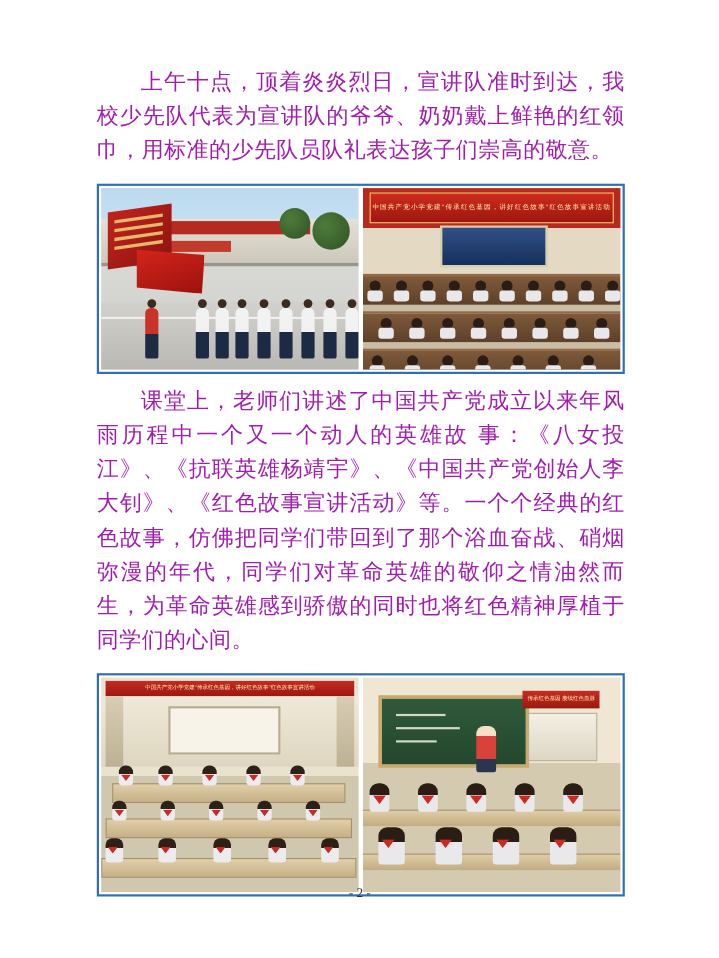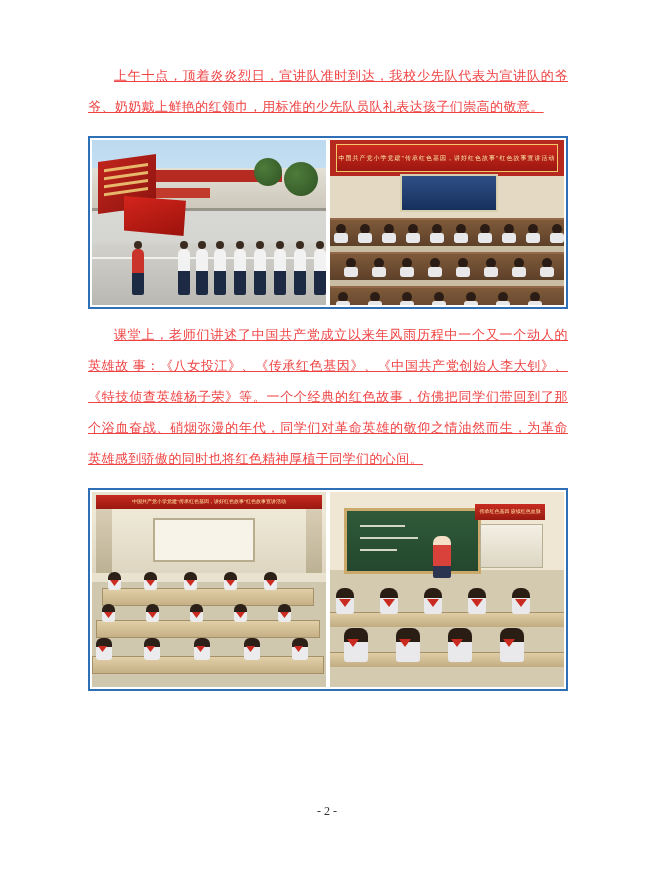--- a/index.html
+++ b/index.html
@@ -18,29 +18,28 @@
     overflow: hidden;
     box-sizing: border-box;
   }
   .content {
     position: absolute;
     left: 88px;
     top: 60px;
     width: 480px;
   }
   .para {
-    font-size: 13px;
+    font-size: 20px;
     line-height: 31px;
-    color: #ef4444;
+    color: #a21caf;
     text-align: justify;
     text-justify: inter-ideograph;
     letter-spacing: 0.4px;
     margin: 0;
     text-indent: 2em;
-    text-decoration: underline;
   }
   .photo-block {
     margin-top: 14px;
     margin-bottom: 10px;
     display: flex;
     gap: 4px;
     border: 2px solid #2f6fb5;
     padding: 2px;
     background: #ffffff;
     box-sizing: border-box;
@@ -350,21 +349,21 @@
             <div class="head kid" style="left:104px;"></div>
             <div class="head kid" style="left:136px;"></div>
             <div class="head kid" style="left:168px;"></div>
             <div class="head kid" style="left:200px;"></div>
           </div>
         </div>
       </div>
 
     </div>
 
-    <p class="para">课堂上，老师们讲述了中国共产党成立以来年风雨历程中一个又一个动人的英雄故 事：《八女投江》、《传承红色基因》、《中国共产党创始人李大钊》、《特技侦查英雄杨子荣》等。一个个经典的红色故事，仿佛把同学们带回到了那个浴血奋战、硝烟弥漫的年代，同学们对革命英雄的敬仰之情油然而生，为革命英雄感到骄傲的同时也将红色精神厚植于同学们的心间。</p>
+    <p class="para">课堂上，老师们讲述了中国共产党成立以来年风雨历程中一个又一个动人的英雄故 事：《八女投江》、《抗联英雄杨靖宇》、《中国共产党创始人李大钊》、《红色故事宣讲活动》等。一个个经典的红色故事，仿佛把同学们带回到了那个浴血奋战、硝烟弥漫的年代，同学们对革命英雄的敬仰之情油然而生，为革命英雄感到骄傲的同时也将红色精神厚植于同学们的心间。</p>
 
     <div class="photo-block">
 
       <div class="photo left-2 p3">
         <div class="topbanner">中国共产党小学党建"传承红色基因，讲好红色故事"红色故事宣讲活动</div>
         <div class="wall"></div>
         <div class="column" style="left:4px;"></div>
         <div class="column" style="right:4px;"></div>
         <div class="board"></div>
         <div class="desk" style="left:10px; top:96px; width:210px;"></div>

